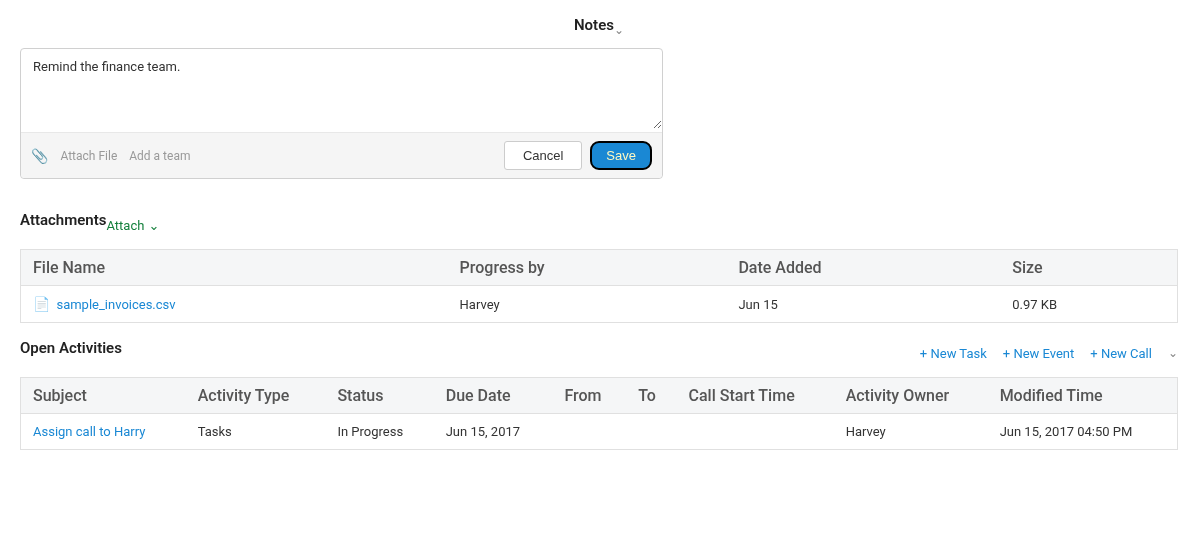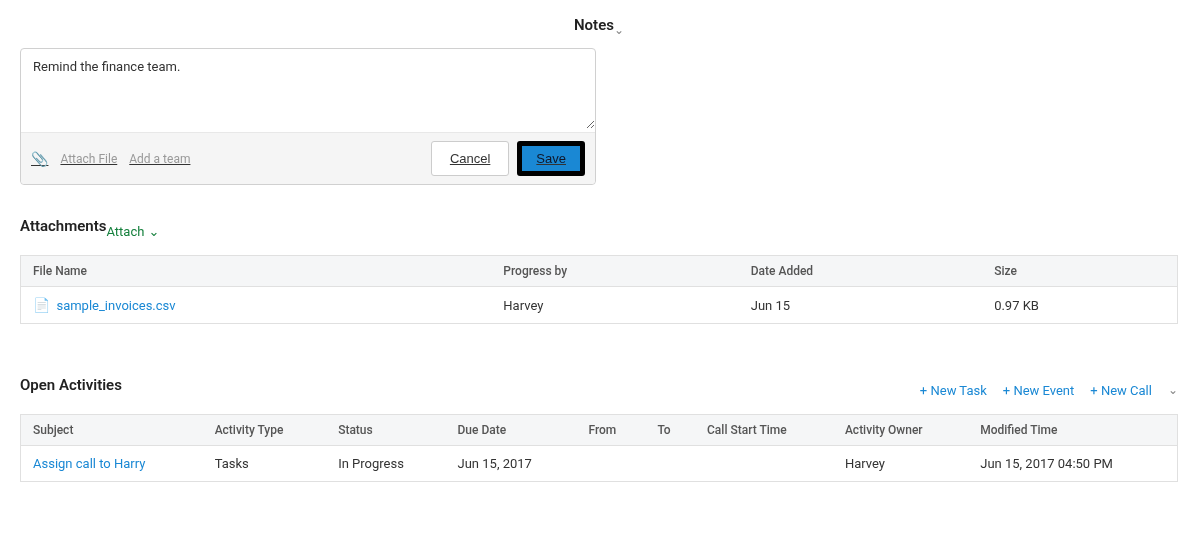--- a/index.html
+++ b/index.html
@@ -29,22 +29,21 @@
     .collapse-icon {
       color: #888;
       font-size: 12px;
       cursor: pointer;
     }
 
     .notes-editor {
       border: 1px solid #d0d0d0;
       border-radius: 4px;
       background: #fff;
-      width: 576px;
-      text-decoration: underline;
+      width: 643px;
     }
 
     .notes-textarea {
       width: 100%;
       padding: 10px 12px;
       border: none;
       outline: none;
       resize: vertical;
       min-height: 80px;
       font-size: 13px;
@@ -85,26 +84,26 @@
       border: 1px solid #ccc;
       background: #fff;
       border-radius: 3px;
       font-size: 13px;
       cursor: pointer;
       color: #333;
     }
 
     .btn-save {
       padding: 5px 14px;
-      border: 5px solid #000000;
+      border: 2px solid #000000;
       background: #1a88d4;
-      border-radius: 3px;
-      font-size: 13px;
-      cursor: pointer;
-      color: #0f172a;
+      border-radius: 9px;
+      font-size: 13px;
+      cursor: pointer;
+      color: #fef9c3;
     }
 
     
     .attachments-section {
       margin-top: 32px;
     }
 
     .attachments-header {
       display: flex;
       justify-content: flex-start;
@@ -126,21 +125,21 @@
       border-collapse: collapse;
       border: 1px solid #e0e0e0;
     }
 
     .table th {
       background: #f5f6f7;
       padding: 8px 12px;
       text-align: left;
       font-weight: 500;
       color: #555;
-      font-size: 12px;
+      font-size: 16px;
       border-bottom: 1px solid #e0e0e0;
     }
 
     .table td {
       padding: 10px 12px;
       border-bottom: 1px solid #e8e8e8;
       font-size: 13px;
     }
 
     .table tr:last-child td {
@@ -155,21 +154,21 @@
       gap: 6px;
     }
 
     .file-icon {
       color: #4caf7d;
       font-size: 14px;
     }
 
     
     .activities-section {
-      margin-top: 52px;
+      margin-top: 16px;
     }
 
     .activities-header {
       display: flex;
       justify-content: space-between;
       align-items: center;
       margin-bottom: 10px;
     }
 
     .activities-actions {

